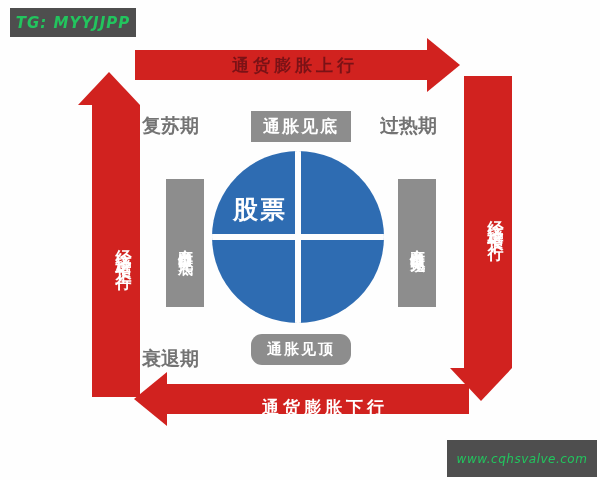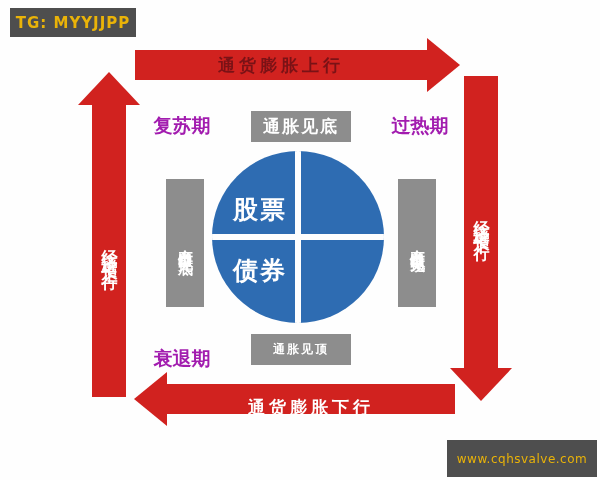--- a/index.html
+++ b/index.html
@@ -1,26 +1,26 @@
 <!DOCTYPE html>
 <html><head>
 <meta charset="utf-8">
 <style>
   html,body{margin:0;padding:0;background:#ffffff;}
   body{font-family:"DejaVu Sans","Liberation Sans",sans-serif;}
   #canvas{position:relative;width:600px;height:480px;background:#fefefe;overflow:hidden;}
 
   
-  .dark-box{position:absolute;background:#4e4e4e;color:#eab308;display:flex;align-items:center;justify-content:center;font-weight:bold;}
+  .dark-box{position:absolute;background:#4e4e4e;color:#22c55e;display:flex;align-items:center;justify-content:center;font-weight:bold;font-style:italic;}
   #tg-box{left:10px;top:8px;width:126px;height:29px;font-size:15px;letter-spacing:1px;}
   #site-box{left:447px;top:440px;width:150px;height:37px;font-size:12px;font-weight:normal;letter-spacing:.5px;}
 
   
   .arrow{position:absolute;}
-  .arrow-body{position:absolute;background:#d1221f;display:flex;align-items:center;justify-content:center;}
+  .arrow-body{position:absolute;background:#d1221f;display:flex;align-items:center;justify-content:center;padding-left:14px;}
   .arrow-head{position:absolute;width:0;height:0;}
   .h-arrow-text{font-size:17px;font-weight:bold;letter-spacing:4px;white-space:nowrap;}
   .v-arrow-text{writing-mode:vertical-rl;text-orientation:upright;font-size:16px;font-weight:bold;color:#fff;letter-spacing:5px;white-space:nowrap;}
 
   
   #arrow-top{left:135px;top:38px;}
   #arrow-top .arrow-body{left:0;top:12px;width:292px;height:30px;}
   #arrow-top .arrow-head{left:292px;top:0;border-top:27px solid transparent;border-bottom:27px solid transparent;border-left:33px solid #d1221f;}
   #arrow-top .h-arrow-text{color:#7a1216;}
 
@@ -34,30 +34,30 @@
   #arrow-left{left:78px;top:72px;}
   #arrow-left .arrow-head{left:0;top:0;border-left:31px solid transparent;border-right:31px solid transparent;border-bottom:33px solid #d1221f;}
   #arrow-left .arrow-body{left:14px;top:33px;width:34px;height:292px;}
 
   
   #arrow-right{left:450px;top:76px;}
   #arrow-right .arrow-body{left:14px;top:0;width:34px;height:292px;}
   #arrow-right .arrow-head{left:0;top:292px;border-left:31px solid transparent;border-right:31px solid transparent;border-top:33px solid #d1221f;}
 
   
-  .phase{position:absolute;width:80px;text-align:center;color:#a21caf;font-weight:bold;font-size:19px;white-space:nowrap;}
+  .phase{position:absolute;width:80px;color:#737373;font-weight:bold;font-size:19px;white-space:nowrap;}
   #phase-recovery{left:142px;top:113px;}
   #phase-overheat{left:380px;top:113px;}
   #phase-recession{left:142px;top:346px;}
   #phase-stagflation{left:380px;top:346px;}
 
   
   .gray-box{position:absolute;background:#8d8d8d;color:#fff;font-weight:bold;display:flex;align-items:center;justify-content:center;}
   #ind-top{left:251px;top:111px;width:100px;height:31px;font-size:17px;letter-spacing:2px;}
-  #ind-bottom{left:251px;top:334px;width:100px;height:31px;font-size:12px;letter-spacing:2px;}
+  #ind-bottom{left:251px;top:334px;width:100px;height:31px;font-size:15px;letter-spacing:2px;border-radius:11px;}
   #ind-left{left:166px;top:179px;width:38px;height:128px;}
   #ind-right{left:398px;top:179px;width:38px;height:128px;}
   .v-box-text{writing-mode:vertical-rl;text-orientation:upright;font-size:15px;font-weight:bold;color:#fff;letter-spacing:2px;white-space:nowrap;}
 
   
   #clock-circle{position:absolute;left:212px;top:151px;width:172px;height:172px;border-radius:50%;background:#2e6cb2;overflow:hidden;}
   .cross-v{position:absolute;left:83px;top:0;width:6px;height:172px;background:#fefefe;}
   .cross-h{position:absolute;left:0;top:83px;width:172px;height:6px;background:#fefefe;}
   .quad-label{position:absolute;color:#fff;font-weight:bold;font-size:25px;letter-spacing:2px;white-space:nowrap;transform:translate(-50%,-50%);}
   #quad-stocks{left:48px;top:58px;}
@@ -111,16 +111,15 @@
     <span class="v-box-text">产出缺口见底</span>
   </div>
   <div id="ind-right" class="gray-box">
     <span class="v-box-text">产出缺口见顶</span>
   </div>
 
   <div id="clock-circle">
     <div class="cross-v"></div>
     <div class="cross-h"></div>
     <div id="quad-stocks" class="quad-label">股票</div>
-    <div id="quad-bonds" class="quad-label">债券</div>
   </div>
 
 </div>
 
 </body></html>

